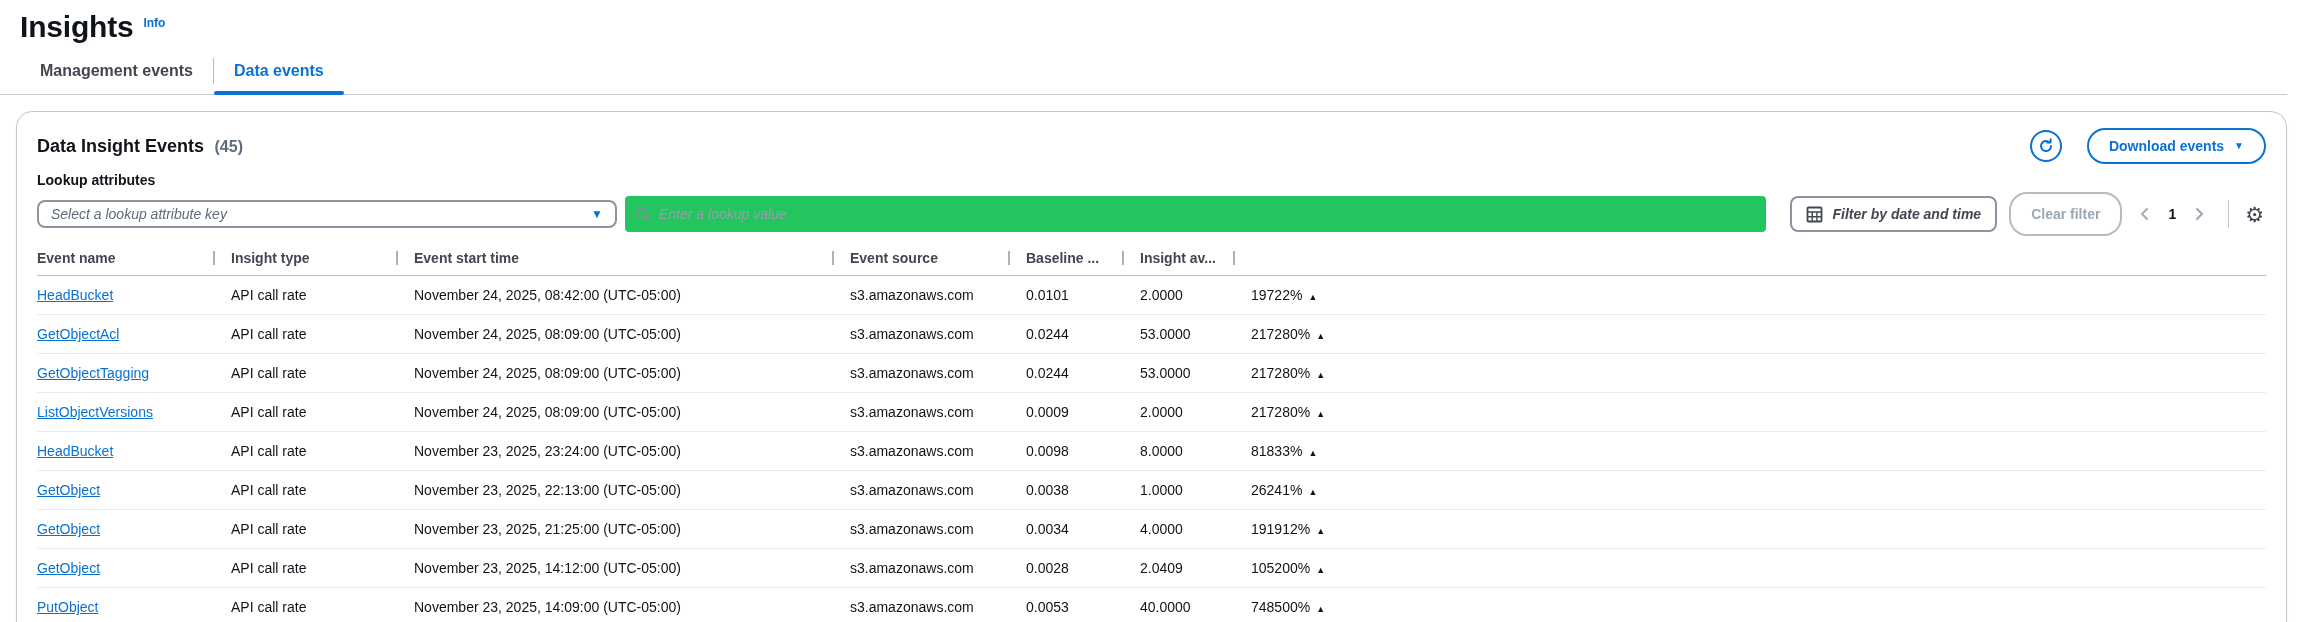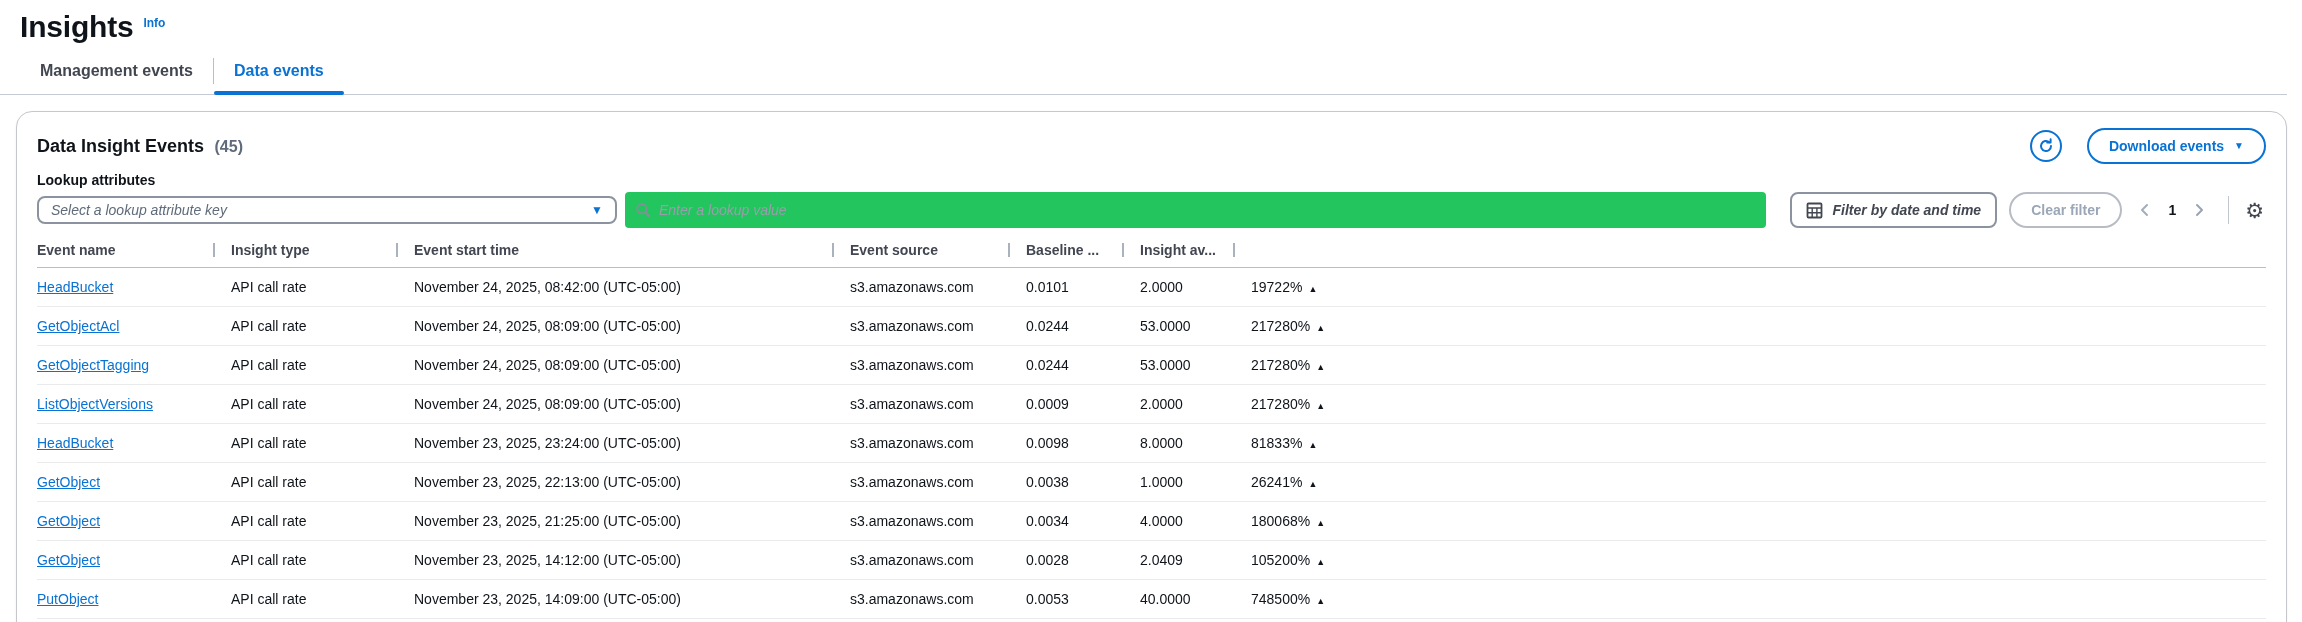--- a/index.html
+++ b/index.html
@@ -50,21 +50,21 @@
   .select-caret { color:#0972d3; font-size:12px; line-height:1; }
   .search-box { flex:1; height:36px; background:#22c55e; border-radius:4px;
     display:flex; align-items:center; padding:16px 10px; gap:8px; }
   .search-box input { flex:1; border:none; outline:none; background:transparent;
     font-size:14px; color:#0f141a; font-family:"Liberation Sans", sans-serif; }
   .search-box input::placeholder { font-style:italic; color:#989fab; }
   .date-filter-btn { height:36px; border:2px solid #8c93a0; border-radius:8px; background:#fff;
     display:flex; align-items:center; gap:10px; padding:0 14px; cursor:pointer;
     font-size:14px; font-style:italic; font-weight:600; color:#424650; flex:none;
     font-family:"Liberation Sans", sans-serif; margin-left:16px; }
-  .clear-filter-btn { height:36px; border:2px solid #b7bcc4; border-radius:18px; background:#fff;
+  .clear-filter-btn { height:44px; border:2px solid #b7bcc4; border-radius:18px; background:#fff;
     color:#9ba7b6; font-size:14px; font-weight:700; padding:0 20px; flex:none;
     font-family:"Liberation Sans", sans-serif; cursor:default; margin-left:4px; }
   .pagination { display:flex; align-items:center; gap:4px; margin:0 2px; }
   .page-arrow { width:26px; height:26px; background:none; border:none; display:flex;
     align-items:center; justify-content:center; cursor:pointer; }
   .page-num { font-size:14px; font-weight:700; color:#0f141a; margin:0 6px; }
   .v-divider { width:1px; height:28px; background:#c1c6cd; margin:0 6px; }
   .gear-btn { background:none; border:none; font-size:21px; color:#424650; cursor:pointer;
     line-height:1; padding:0 2px; }
 
@@ -274,21 +274,21 @@
   <div class="trow">
     <div class="td">
       <a class="event-link">GetObject</a>
     </div>
     <div class="td">API call rate</div>
     <div class="td">November 23, 2025, 21:25:00 (UTC-05:00)</div>
     <div class="td">s3.amazonaws.com</div>
     <div class="td">0.0034</div>
     <div class="td">4.0000</div>
     <div class="td">
-      <span>180068%</span><span class="tri">▲</span>
+      <span>191912%</span><span class="tri">▲</span>
     </div>
   </div>
 
   <div class="trow">
     <div class="td">
       <a class="event-link">GetObject</a>
     </div>
     <div class="td">API call rate</div>
     <div class="td">November 23, 2025, 14:12:00 (UTC-05:00)</div>
     <div class="td">s3.amazonaws.com</div>

